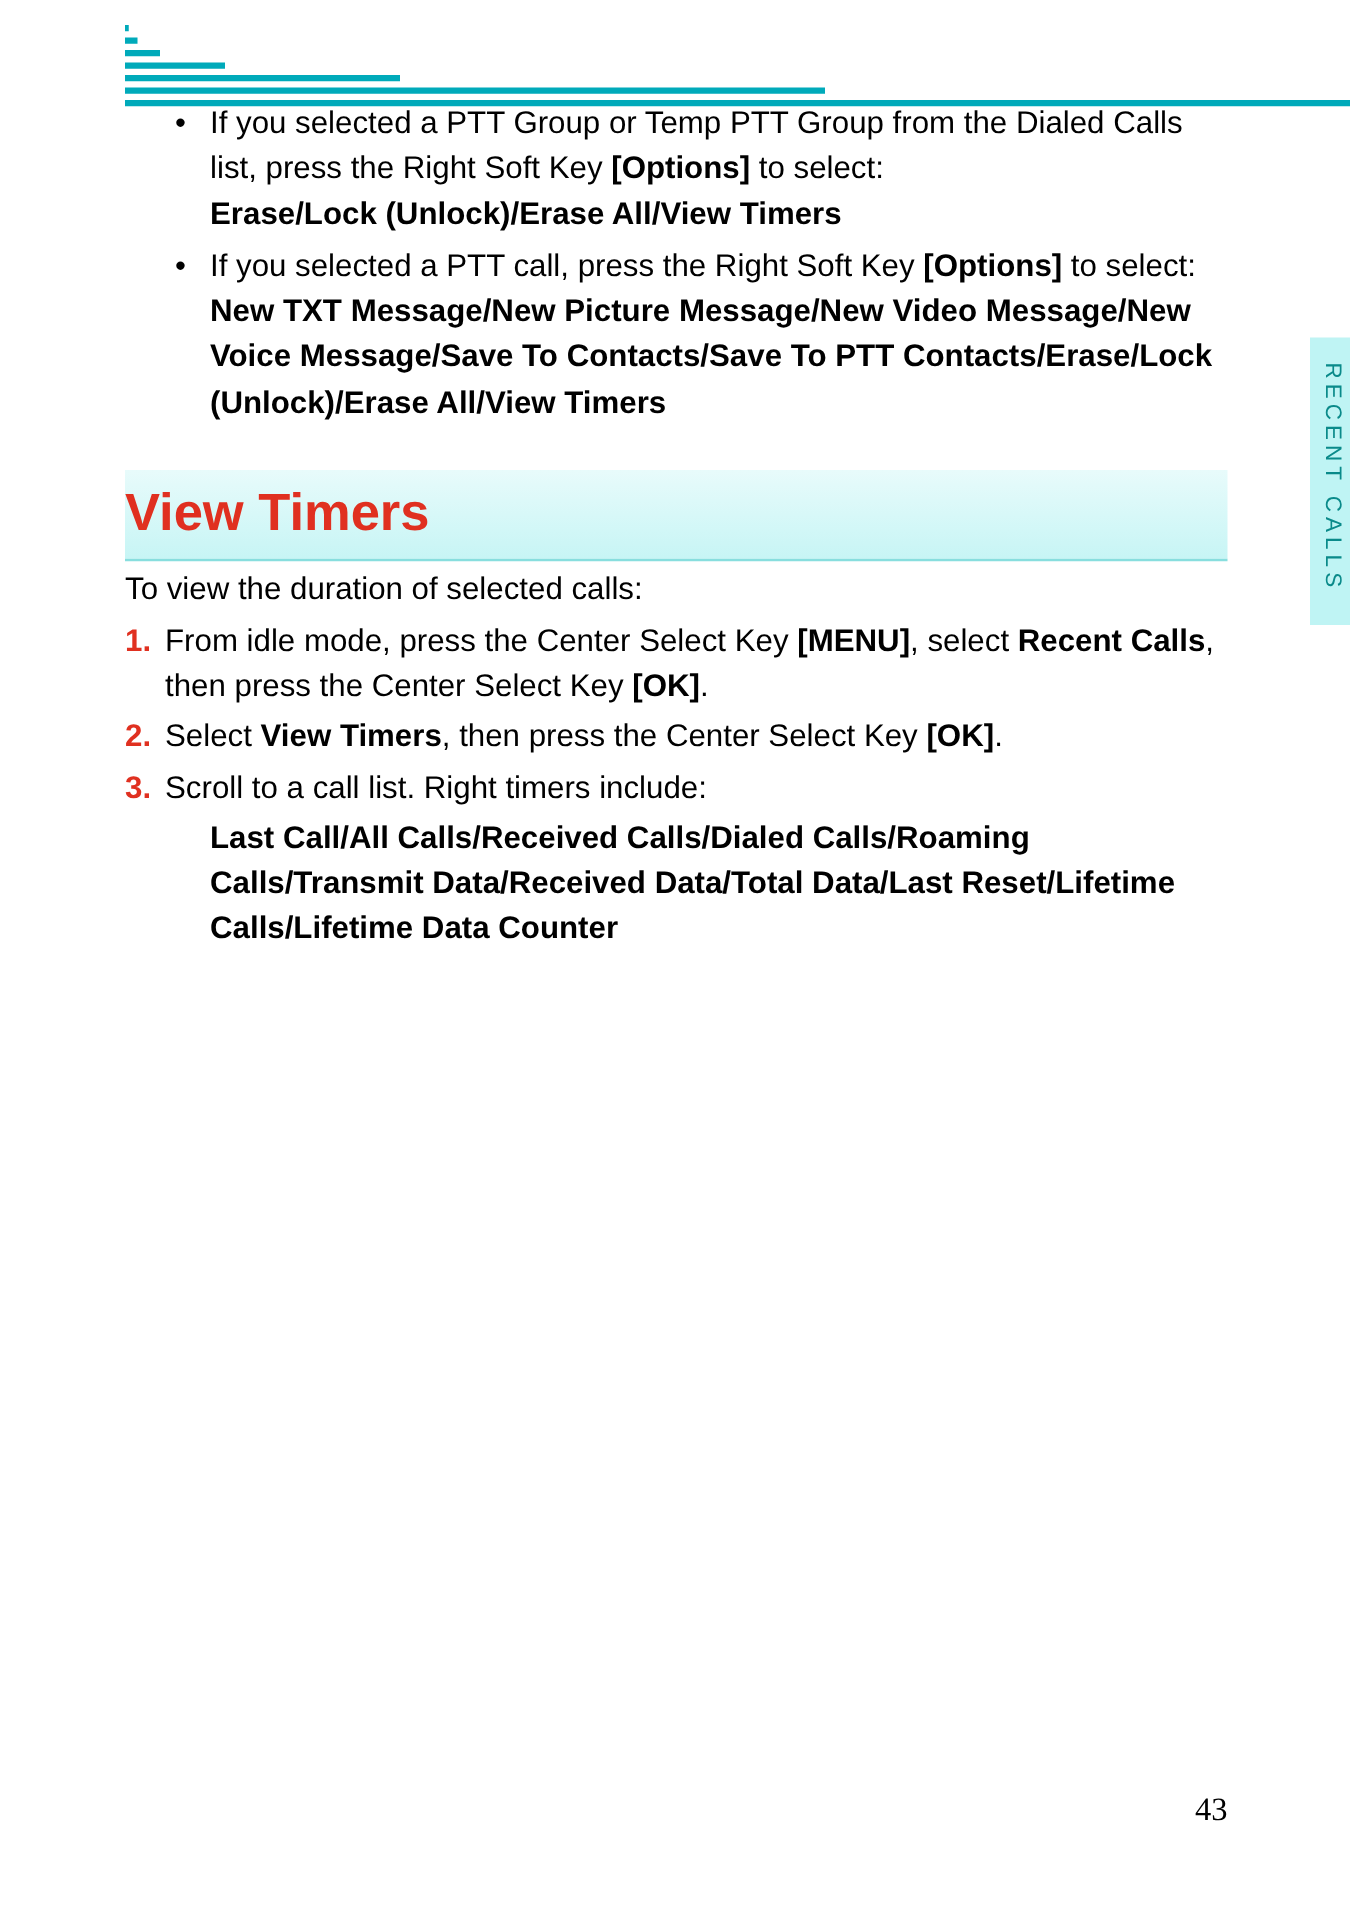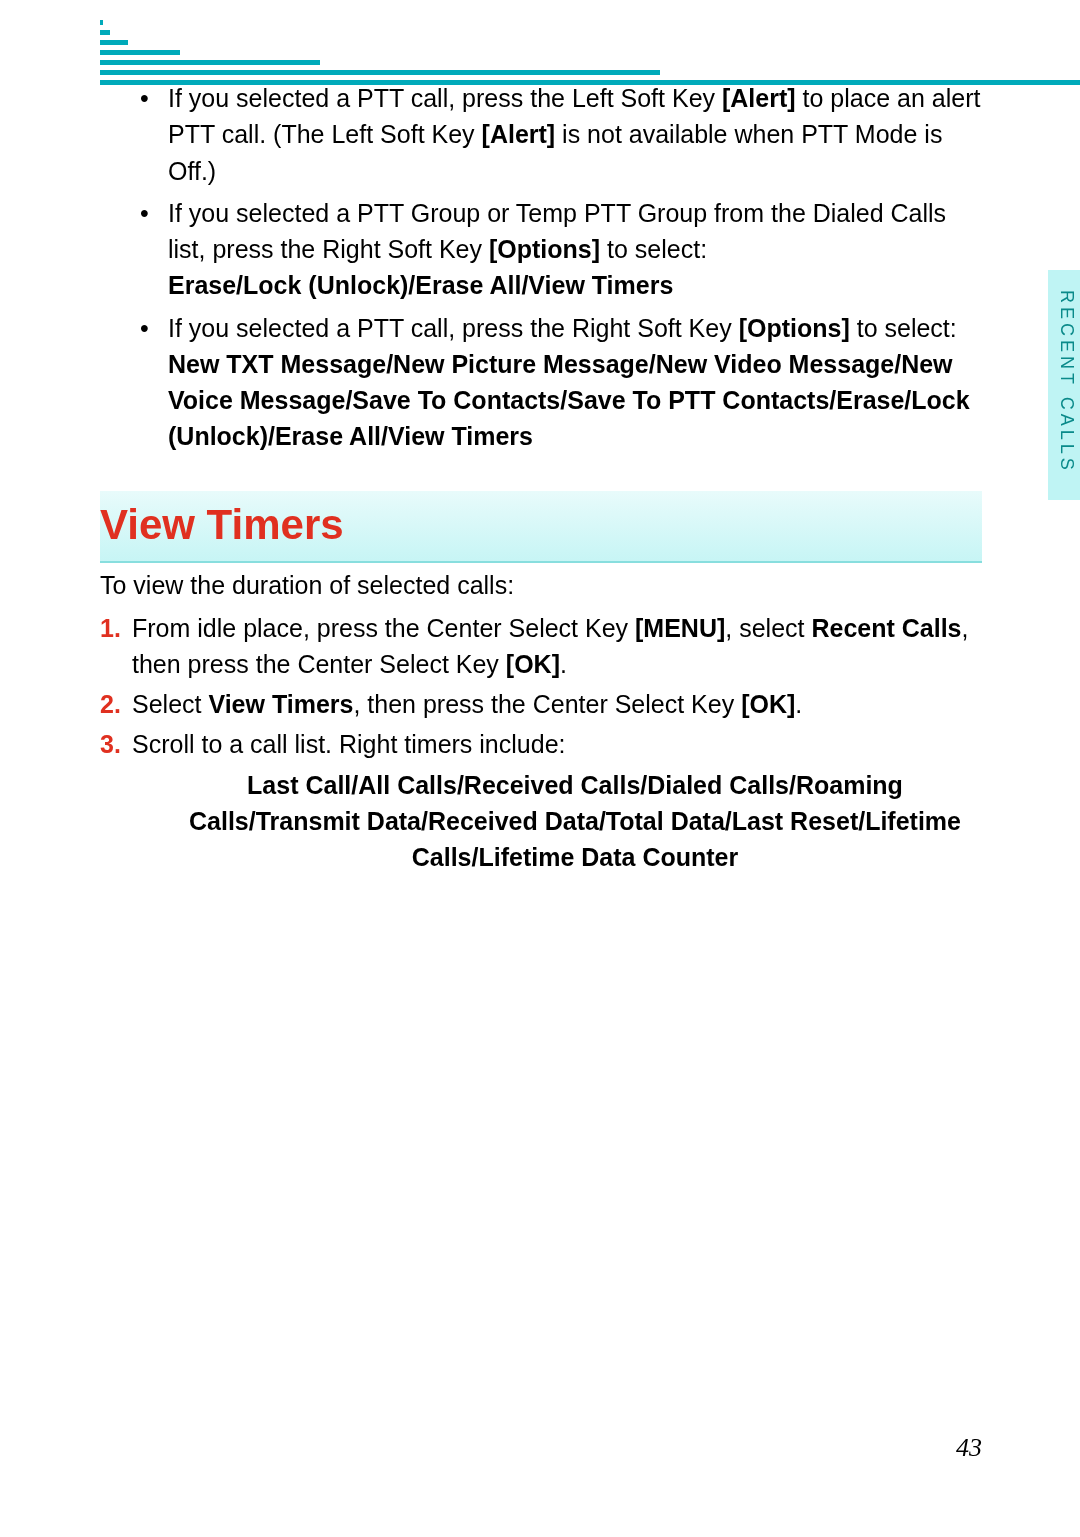--- a/index.html
+++ b/index.html
@@ -47,21 +47,20 @@
   }
   ul.bullets > li::before{
     content:"•";
     position:absolute;
     left:0;
     top:0;
     font-size:25px;
   }
   .indent-p{
     margin:0 0 6px 68px;
-    text-align:center;
   }
   .sub-bullets{
     list-style:none;
     padding:0;
     margin:0 0 0 68px;
   }
   .sub-bullets > li{
     position:relative;
     padding-left:28px;
     margin-bottom:4px;
@@ -119,21 +118,20 @@
     letter-spacing:4px;
     color:#0a8a8a;
     padding-top:20px;
     padding-left:6px;
     font-family:Arial,Helvetica,sans-serif;
   }
   .pageno{
     position:absolute;
     right:98px;
     bottom:70px;
-    font-style:italic;
     font-family:"Times New Roman",serif;
     font-size:26px;
   }
 </style>
 </head>
 <body>
 
 <div class="page">
 
   <div class="deco">
@@ -148,23 +146,20 @@
 
   <div class="sidetab">
     <span>RECENT CALLS</span>
   </div>
 
   <div class="content">
 
     <ul class="bullets">
 
 
-      <li>
-        <span>If you selected a PTT call, press the Left Soft Key </span><span class="bold">[Alert]</span><span> to place an alert PTT call. (The Left Soft Key </span><span class="bold">[Alert]</span><span> is not available when PTT Mode is Off.)</span>
-      </li>
 
       <li>
         <span>If you selected a PTT Group or Temp PTT Group from the Dialed Calls list, press the Right Soft Key </span><span class="bold">[Options]</span><span> to select:</span><br>
         <span class="bold">Erase/Lock (Unlock)/Erase All/View Timers</span>
       </li>
 
       <li>
         <span>If you selected a PTT call, press the Right Soft Key </span><span class="bold">[Options]</span><span> to select:</span><br>
         <span class="bold">New TXT Message/New Picture Message/New Video Message/New Voice Message/Save To Contacts/Save To PTT Contacts/Erase/Lock (Unlock)/Erase All/View Timers</span>
       </li>
@@ -172,21 +167,21 @@
     </ul>
 
     <h2 class="section-heading">View Timers</h2>
 
     <p class="lead">To view the duration of selected calls:</p>
 
     <ol class="steps">
 
       <li>
         <span class="num">1.</span>
-        <span>From idle place, press the Center Select Key </span><span class="bold">[MENU]</span><span>, select </span><span class="bold">Recent Calls</span><span>, then press the Center Select Key </span><span class="bold">[OK]</span><span>.</span>
+        <span>From idle mode, press the Center Select Key </span><span class="bold">[MENU]</span><span>, select </span><span class="bold">Recent Calls</span><span>, then press the Center Select Key </span><span class="bold">[OK]</span><span>.</span>
       </li>
 
       <li>
         <span class="num">2.</span>
         <span>Select </span><span class="bold">View Timers</span><span>, then press the Center Select Key </span><span class="bold">[OK]</span><span>.</span>
       </li>
 
       <li>
         <span class="num">3.</span>
         <span>Scroll to a call list. Right timers include:</span>

